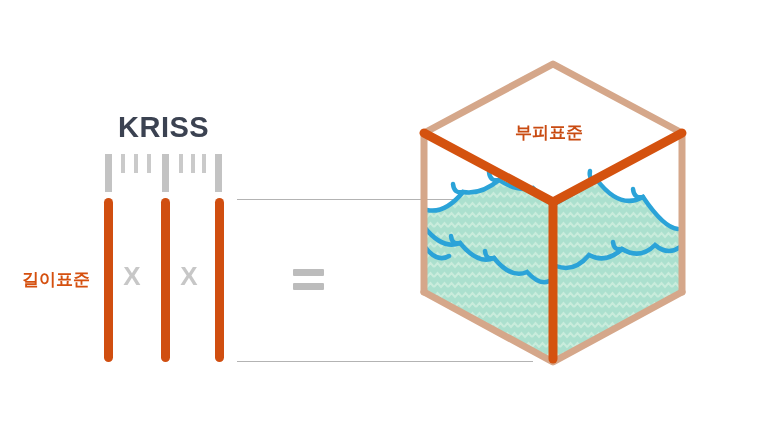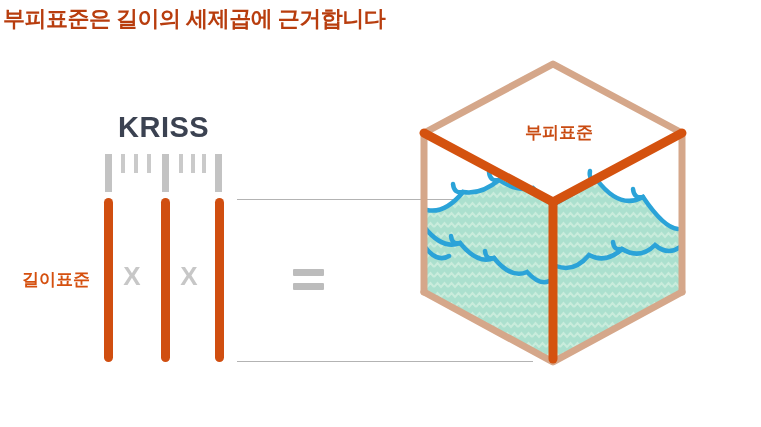--- a/index.html
+++ b/index.html
@@ -30,30 +30,29 @@
     position:absolute;top:261px;width:20px;text-align:center;font-size:26px;
     font-weight:800;color:#c7c7c7;line-height:30px;
   }
   .eqbar{
     position:absolute;left:293px;width:31px;height:7px;background:#bcbcbc;
     border-radius:1px;
   }
   .guide{position:absolute;left:237px;width:296px;height:1px;background:#b3b3b3;}
   .cube-svg{position:absolute;left:410px;top:55px;}
   .vol-label{
-    position:absolute;left:515px;top:121px;width:78px;text-align:right;
+    position:absolute;left:515px;top:121px;width:78px;text-align:left;
     font-size:17px;font-weight:800;color:#c94b12;white-space:nowrap;
   }
 </style>
 </head>
 <body>
 
 <div class="stage">
 
-  <div class="title">부피표준은 길이의 세제곱에 근거합니다</div>
 
   <div class="kriss">KRISS</div>
 
   <div>
     <div class="tick major" style="left:105px"></div>
     <div class="tick minor" style="left:121px"></div>
     <div class="tick minor" style="left:134px"></div>
     <div class="tick minor" style="left:147px"></div>
     <div class="tick major" style="left:162px"></div>
     <div class="tick minor" style="left:179px"></div>

